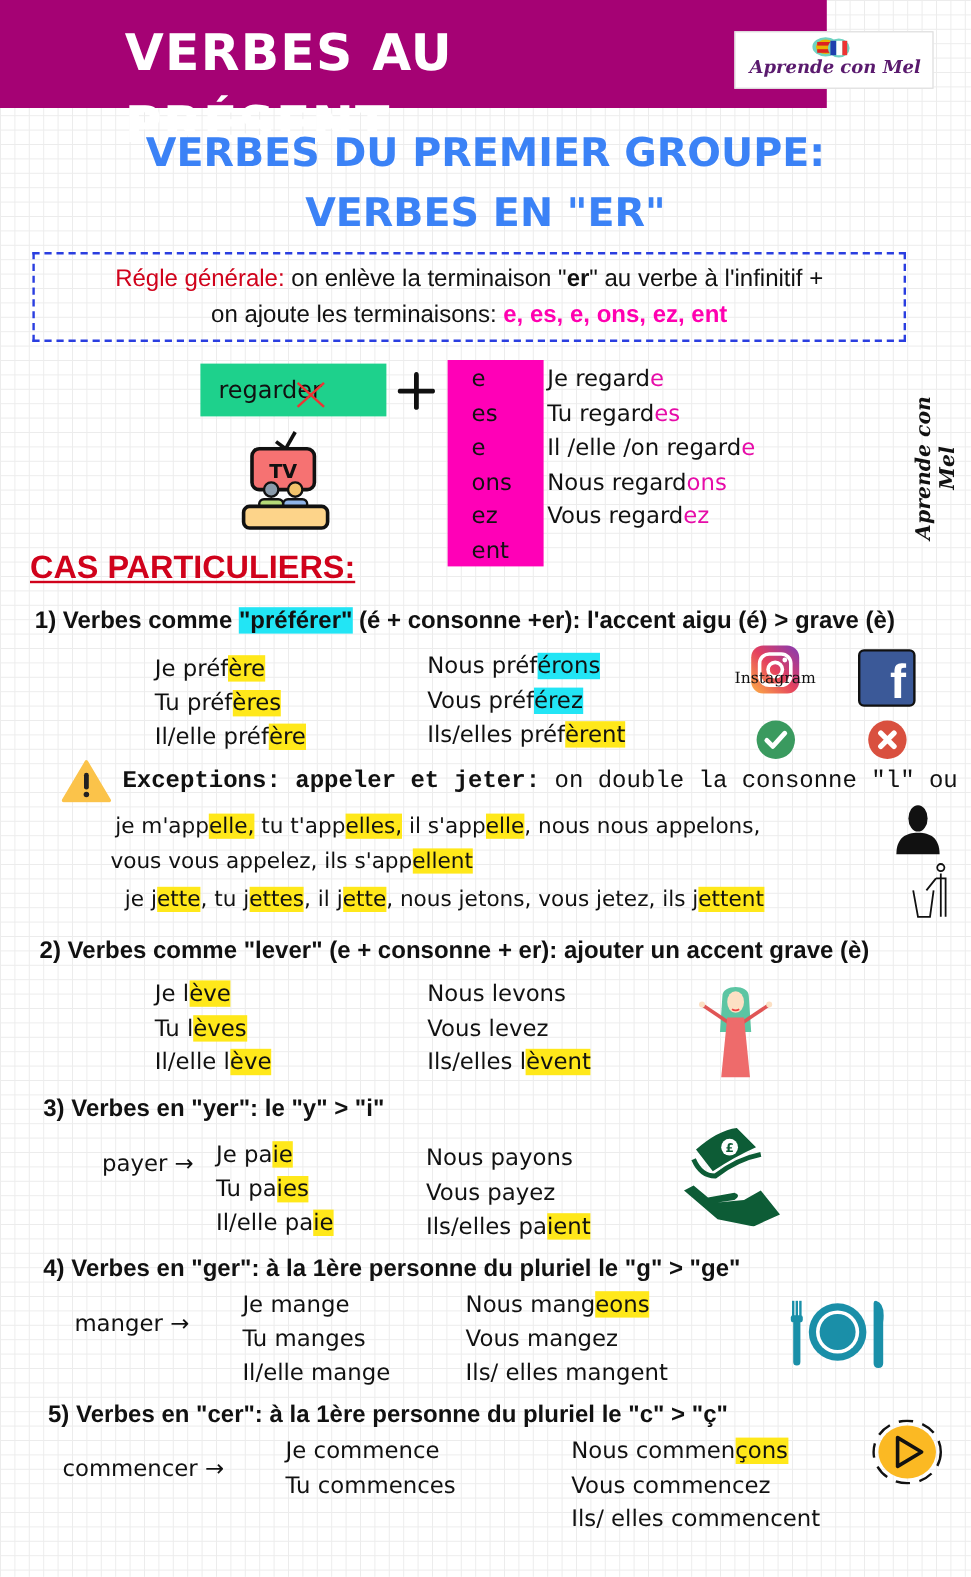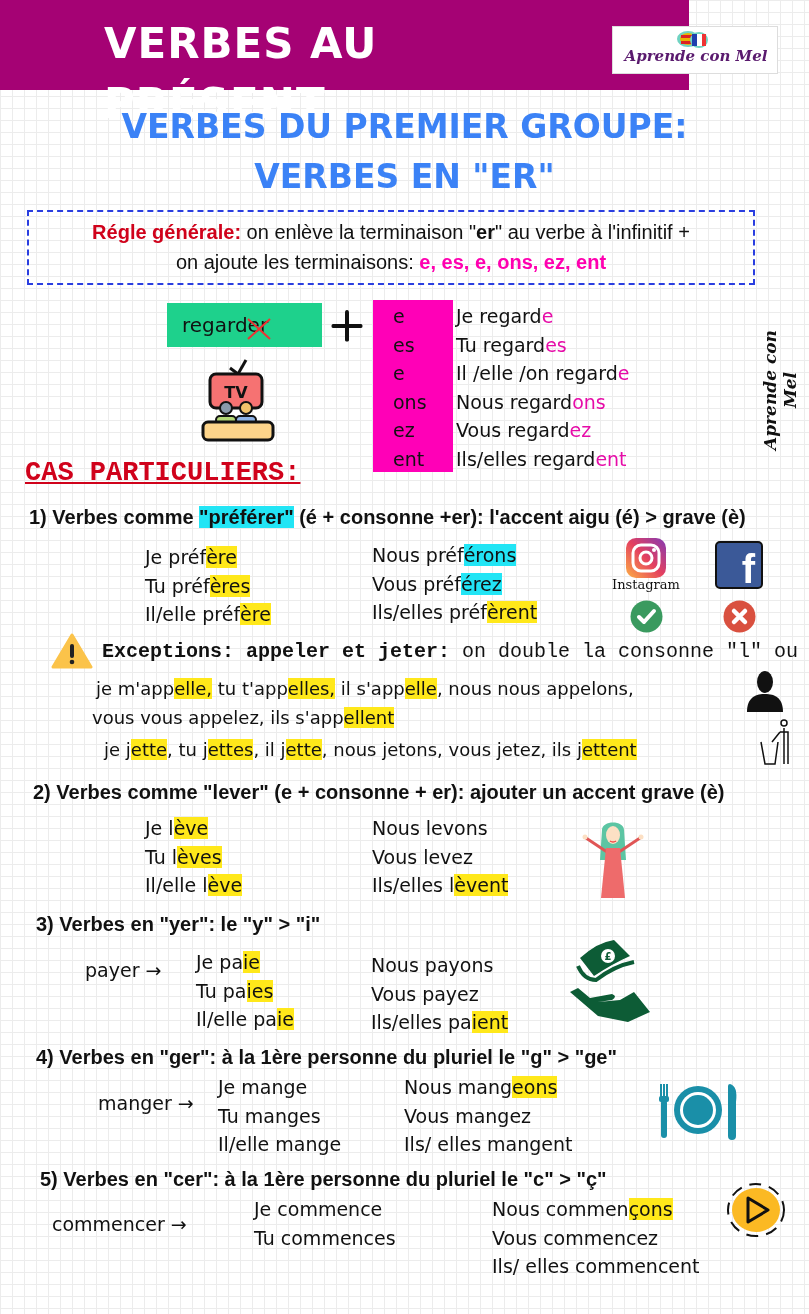--- a/index.html
+++ b/index.html
@@ -44,21 +44,21 @@
     color: #3b82f6; font-size: 33px; line-height: 50px;
   }
 
   
   .rule-box {
     position: absolute; left: 27px; top: 210px; width: 728px; height: 75px;
     border: 2px dashed #2a3ee0;
     font-family: "Liberation Sans", sans-serif; font-size: 20px;
     text-align: center; line-height: 30px; padding-top: 5px;
   }
-  .red-b { color: #d0021b; font-weight: bold; }
+  .red-b { color: #d0021b; font-weight: normal; }
   .magenta-b { color: #ff00b0; font-weight: bold; }
 
   
   .hand { font-family: "DejaVu Sans", sans-serif; font-size: 19px; line-height: 28.5px; white-space: nowrap; }
   .verb-box {
     position: absolute; left: 167px; top: 303px; width: 155px; height: 44px;
     background: #1ed18c; font-size: 20px; padding: 8px 0 0 15px;
   }
   .strike { position: relative; }
   .strike svg { position: absolute; left: -2px; top: 0; }
@@ -72,31 +72,31 @@
 
   .vertical-brand {
     position: absolute; left: 700px; top: 370px; width: 160px;
     transform: rotate(-90deg); transform-origin: center;
     font-family: "DejaVu Serif", serif; font-style: italic; font-weight: bold;
     font-size: 17px; color: #111; text-align: center;
   }
 
   .cas-title {
     position: absolute; left: 25px; top: 458px;
-    font-family: Liberation Mono, monospace; font-weight: bold;
+    font-family: Liberation Sans, sans-serif; font-weight: bold;
     font-size: 27px; color: #d0021b; text-decoration: underline;
   }
   .sub-heading {
     position: absolute; font-family: "Liberation Sans", sans-serif; font-weight: bold;
     font-size: 20px; color: #111; white-space: nowrap;
   }
   .hl-y { background: #ffe81a; }
   .hl-c { background: #22e5f5; }
 
-  .col { position: absolute; margin-left: 16px; }
+  .col { position: absolute; }
   .exc-line {
     position: absolute; font-family: Liberation Mono, monospace;
     font-size: 20px; white-space: nowrap;
   }
   .body-hand { font-family: "DejaVu Sans", sans-serif; font-size: 18px; white-space: nowrap; padding-left: 12px; }
   .infinitive { position: absolute; font-size: 19px; }
 </style>
 </head>
 <body>
 
@@ -147,21 +147,20 @@
   <div>ez</div>
   <div>ent</div>
 </div>
 
 <div class="conj-list hand">
   <div><span>Je regard</span><span class="pink">e</span></div>
   <div><span>Tu regard</span><span class="pink">es</span></div>
   <div><span>Il /elle /on regard</span><span class="pink">e</span></div>
   <div><span>Nous regard</span><span class="pink">ons</span></div>
   <div><span>Vous regard</span><span class="pink">ez</span></div>
-  <div><span>Ils/elles regard</span><span class="pink">ent</span></div>
 </div>
 
 <svg class="abs" style="left:200px;top:358px;" width="76" height="84" viewBox="0 0 76 84">
   <line x1="30" y1="10" x2="38" y2="16" stroke="#111" stroke-width="3"></line>
   <line x1="38" y1="16" x2="46" y2="2" stroke="#111" stroke-width="3"></line>
   <rect x="10" y="16" width="52" height="34" rx="6" fill="#f67272" stroke="#111" stroke-width="3"></rect>
   <text x="36" y="40" text-anchor="middle" font-family="DejaVu Sans, sans-serif" font-weight="bold" font-size="16" fill="#111">TV</text>
   <circle cx="26" cy="50" r="6" fill="#8a9aaa" stroke="#111" stroke-width="2"></circle>
   <circle cx="46" cy="50" r="6" fill="#f2c36b" stroke="#111" stroke-width="2"></circle>
   <rect x="16" y="58" width="20" height="8" rx="4" fill="#b5d977" stroke="#111" stroke-width="2"></rect>
@@ -193,21 +192,21 @@
         <stop offset="0" stop-color="#fdb045"></stop>
         <stop offset="0.5" stop-color="#e4405f"></stop>
         <stop offset="1" stop-color="#833ab4"></stop>
       </linearGradient>
     </defs>
   <rect x="1" y="1" width="40" height="40" rx="10" fill="url(#ig)"></rect>
   <rect x="8" y="8" width="26" height="26" rx="8" fill="none" stroke="#fff" stroke-width="3"></rect>
   <circle cx="21" cy="21" r="6" fill="none" stroke="#fff" stroke-width="3"></circle>
   <circle cx="29" cy="13" r="2" fill="#fff"></circle>
 </svg>
-<div class="abs" style="left:607px;top:577px;width:78px;text-align:center;font-family:'DejaVu Serif',serif;font-size:13px;">Instagram</div>
+<div class="abs" style="left:607px;top:558px;width:78px;text-align:center;font-family:'DejaVu Serif',serif;font-size:13px;">Instagram</div>
 <div class="abs" style="left:715px;top:541px;width:48px;height:48px;background:#3b5998;border:2px solid #111;border-radius:5px;color:#fff;font-family:'Liberation Sans',sans-serif;font-weight:bold;font-size:40px;text-align:right;padding-right:6px;line-height:52px;">f</div>
 <svg class="abs" style="left:630px;top:600px;" width="33" height="33" viewBox="0 0 33 33">
   <circle cx="16.5" cy="16.5" r="16" fill="#3a9a5f"></circle>
   <path d="M9 17 L14 22 L24 11" stroke="#fff" stroke-width="4" fill="none" stroke-linecap="round" stroke-linejoin="round"></path>
 </svg>
 <svg class="abs" style="left:723px;top:600px;" width="33" height="33" viewBox="0 0 33 33">
   <circle cx="16.5" cy="16.5" r="16" fill="#d9503f"></circle>
   <path d="M11 11 L22 22 M22 11 L11 22" stroke="#fff" stroke-width="4.5" stroke-linecap="round"></path>
 </svg>
 
@@ -274,21 +273,21 @@
 </div>
 <svg class="abs" style="left:568px;top:936px;" width="92" height="86" viewBox="0 0 92 86">
   <path d="M12 22 Q30 6 46 4 L62 20 Q44 28 26 40 Z" fill="#0d5c36"></path>
   <circle cx="40" cy="20" r="7" fill="#fff"></circle>
   <text x="40" y="24" text-anchor="middle" font-size="10" font-weight="bold" fill="#0d5c36" font-family="DejaVu Sans, sans-serif">£</text>
   <path d="M10 30 Q16 44 28 44 Q46 30 66 26" stroke="#0d5c36" stroke-width="4" fill="none"></path>
   <path d="M2 56 L10 52 L22 62 L44 58 Q50 60 44 64 L30 66 L52 64 L66 56 L82 76 L60 86 L30 80 Z" fill="#0d5c36"></path>
 </svg>
 
 <div class="sub-heading" style="left:36px;top:1046px;">4) Verbes en "ger": à la 1ère personne du pluriel le "g" &gt; "ge"</div>
-<div class="infinitive hand" style="left:62px;top:1089px;margin-left:36px;">manger →</div>
+<div class="infinitive hand" style="left:62px;top:1089px;">manger →</div>
 <div class="col hand" style="left:202px;top:1073px;">
   <div><span>Je mange</span></div>
   <div><span>Tu manges</span></div>
   <div><span>Il/elle mange</span></div>
 </div>
 <div class="col hand" style="left:388px;top:1073px;">
   <div><span>Nous mang</span><span class="hl-y">eons</span></div>
   <div><span>Vous mangez</span></div>
   <div><span>Ils/ elles mangent</span></div>
 </div>

